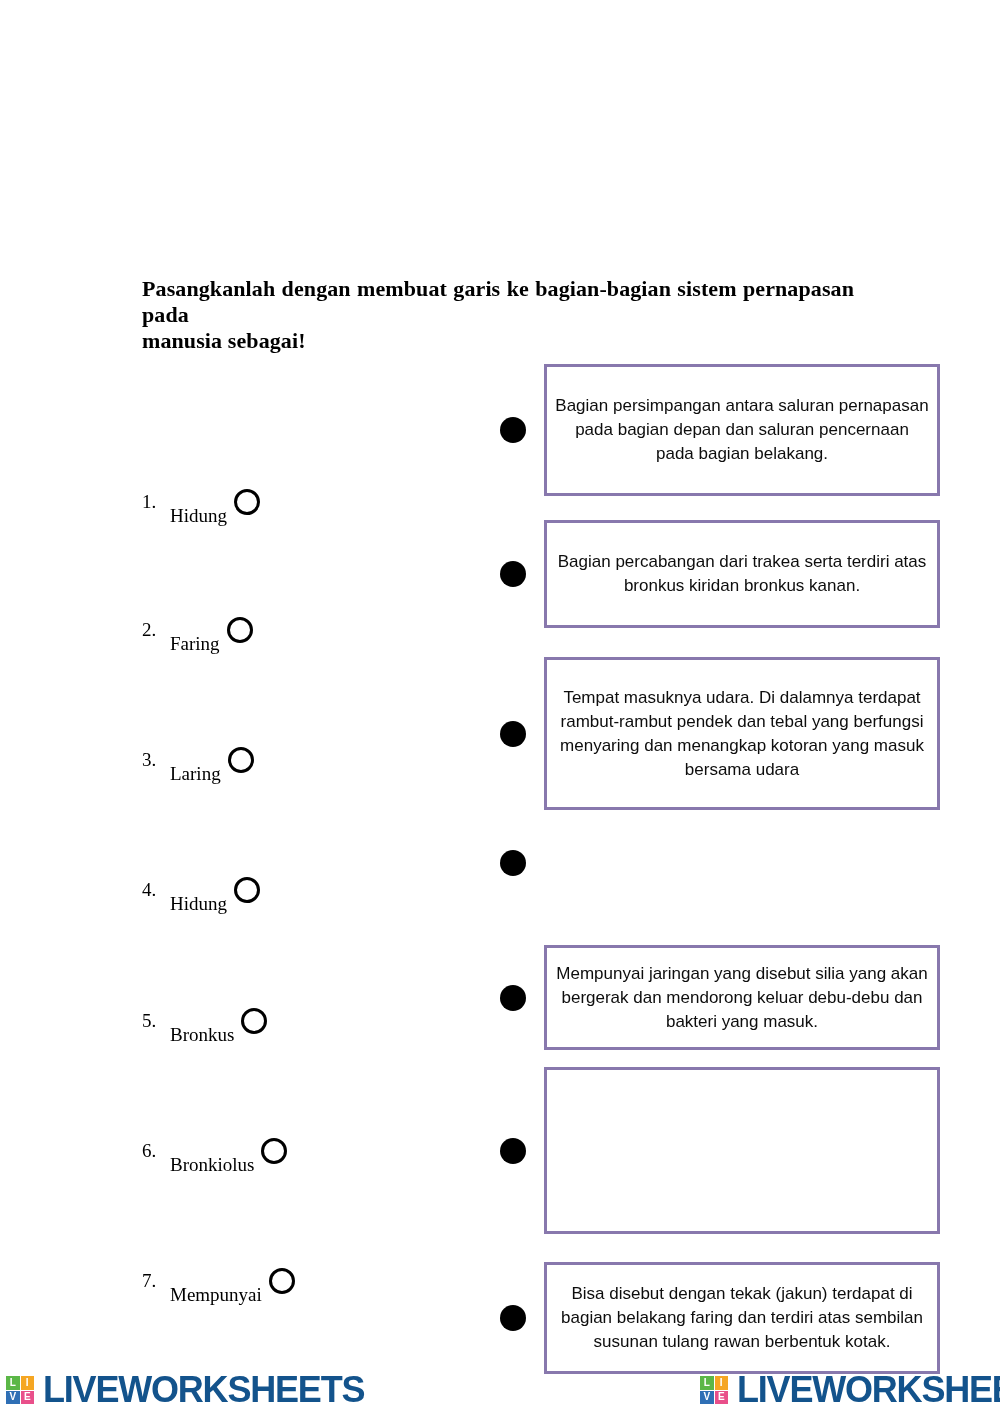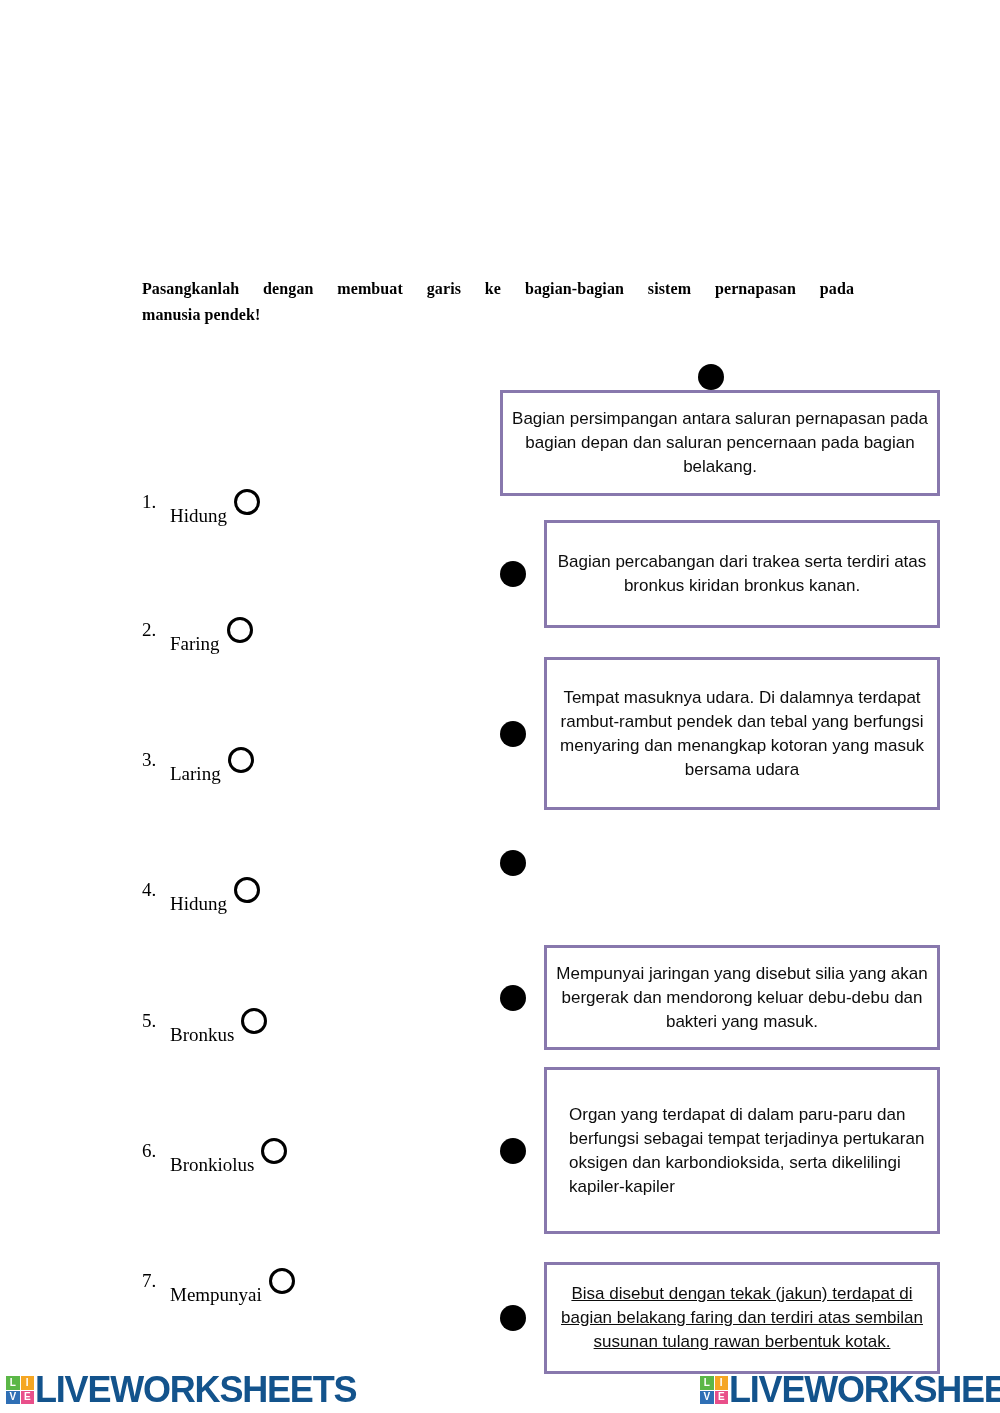--- a/index.html
+++ b/index.html
@@ -21,21 +21,21 @@
   }
 
   
   #instruction {
     position: absolute;
     left: 142px;
     top: 276px;
     width: 712px;
     font-family: "Liberation Serif", "DejaVu Serif", serif;
     font-weight: bold;
-    font-size: 16px;
+    font-size: 22px;
     line-height: 26px;
     text-align: justify;
     letter-spacing: 0.1px;
   }
   #instruction .line1 { display: block; text-align: justify; text-align-last: justify; }
   #instruction .line2 { display: block; }
 
   
   .term-row {
     position: absolute;
@@ -126,33 +126,33 @@
     color: #ffffff;
     line-height: 1;
   }
   .lws-wordmark {
     font-family: "Liberation Sans", "DejaVu Sans", sans-serif;
     font-weight: bold;
     font-size: 36px;
     letter-spacing: -1.2px;
     color: #13538c;
     line-height: 1;
-    margin-left: 1px;
+    margin-left: 9px;
   }
   #lws-left  { left: 6px;  top: 1370px; }
   #lws-right { left: 700px; top: 1370px; }
 </style>
 </head>
 <body>
 
 <div id="page">
 
   <div id="instruction">
     <span class="line1">Pasangkanlah dengan membuat garis ke bagian-bagian sistem pernapasan pada</span>
-    <span class="line2">manusia pendek!</span>
+    <span class="line2">manusia sebagai!</span>
   </div>
 
   <div class="term-row" style="left:142px; top:478px;">
     <span class="term-num">1.</span>
     <span class="term-label">Hidung</span>
     <span class="term-circle"></span>
   </div>
 
   <div class="term-row" style="left:142px; top:606px;">
     <span class="term-num">2.</span>
@@ -183,21 +183,21 @@
     <span class="term-label">Bronkiolus</span>
     <span class="term-circle"></span>
   </div>
 
   <div class="term-row" style="left:142px; top:1257px;">
     <span class="term-num">7.</span>
     <span class="term-label">Mempunyai</span>
     <span class="term-circle"></span>
   </div>
 
-  <div class="desc-row" style="top:364px; height:132px;flex-direction:column;">
+  <div class="desc-row" style="top:364px; height:132px;">
     <span class="desc-dot"></span>
     <div class="desc-box" style="height:132px;">
       <span class="txt">Bagian persimpangan antara saluran pernapasan pada bagian depan dan saluran pencernaan pada bagian belakang.</span>
     </div>
   </div>
 
   <div class="desc-row" style="top:520px; height:108px;">
     <span class="desc-dot"></span>
     <div class="desc-box" style="height:108px;">
       <span class="txt">Bagian percabangan dari trakea serta terdiri atas bronkus kiridan bronkus kanan.</span>
@@ -219,28 +219,27 @@
     <span class="desc-dot"></span>
     <div class="desc-box" style="height:105px;">
       <span class="txt">Mempunyai jaringan yang disebut silia yang akan bergerak dan mendorong keluar debu-debu dan bakteri yang masuk.</span>
     </div>
   </div>
 
   <div class="desc-row" style="top:1067px; height:167px;">
     <span class="desc-dot"></span>
     <div class="desc-box align-mixed" style="height:167px;">
       <span class="txt">
-        <span class="blk-left">Organ yang terdapat di dalam paru-paru dan berfungsi sebagai tempat terjadinya pertukaran oksigen dan karbondioksida, serta dikelilingi kapiler-kapiler</span>
       </span>
     </div>
   </div>
 
   <div class="desc-row" style="top:1262px; height:112px;">
     <span class="desc-dot"></span>
-    <div class="desc-box" style="height:112px;text-decoration:underline;">
+    <div class="desc-box" style="height:112px;">
       <span class="txt">Bisa disebut dengan tekak (jakun) terdapat di bagian belakang faring dan terdiri atas sembilan susunan tulang rawan berbentuk kotak.</span>
     </div>
   </div>
 
   <div class="lws" id="lws-left">
     <span class="lws-tiles">
       <span class="lws-tile" style="background:#5bb747;">L</span>
       <span class="lws-tile" style="background:#f5a623;">I</span>
       <span class="lws-tile" style="background:#2f6fb5;">V</span>
       <span class="lws-tile" style="background:#e94f8a;">E</span>

